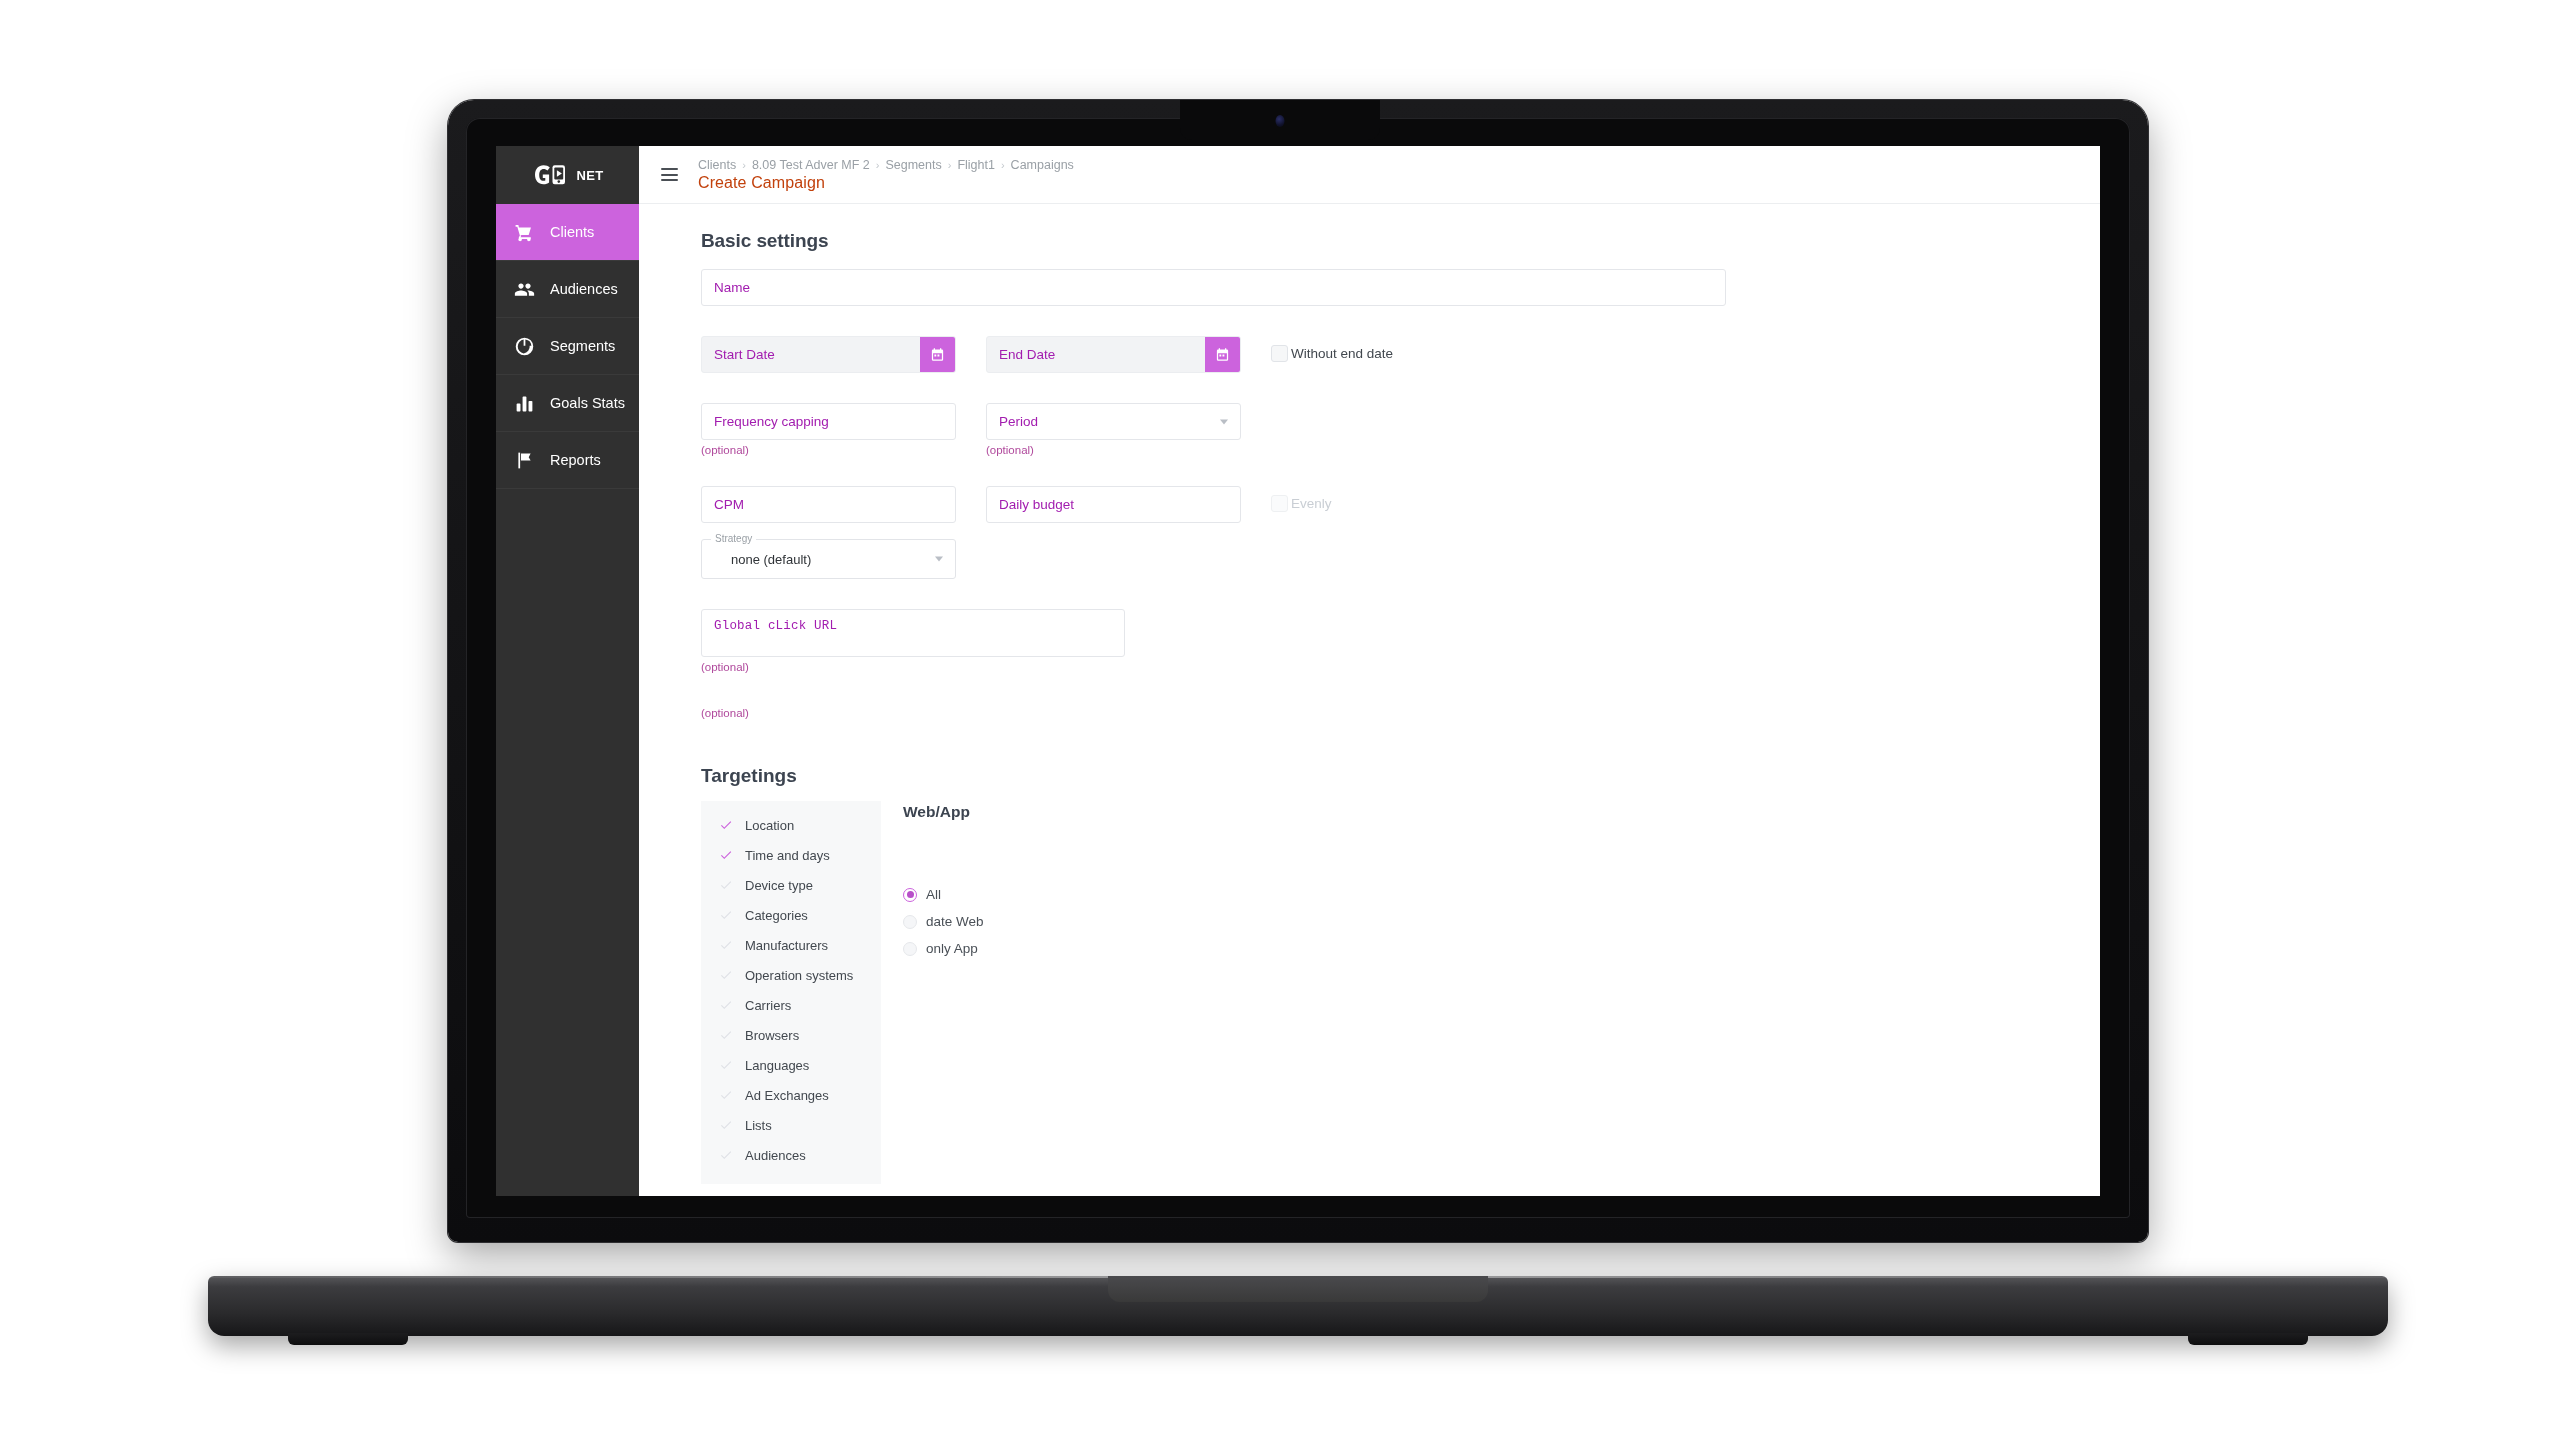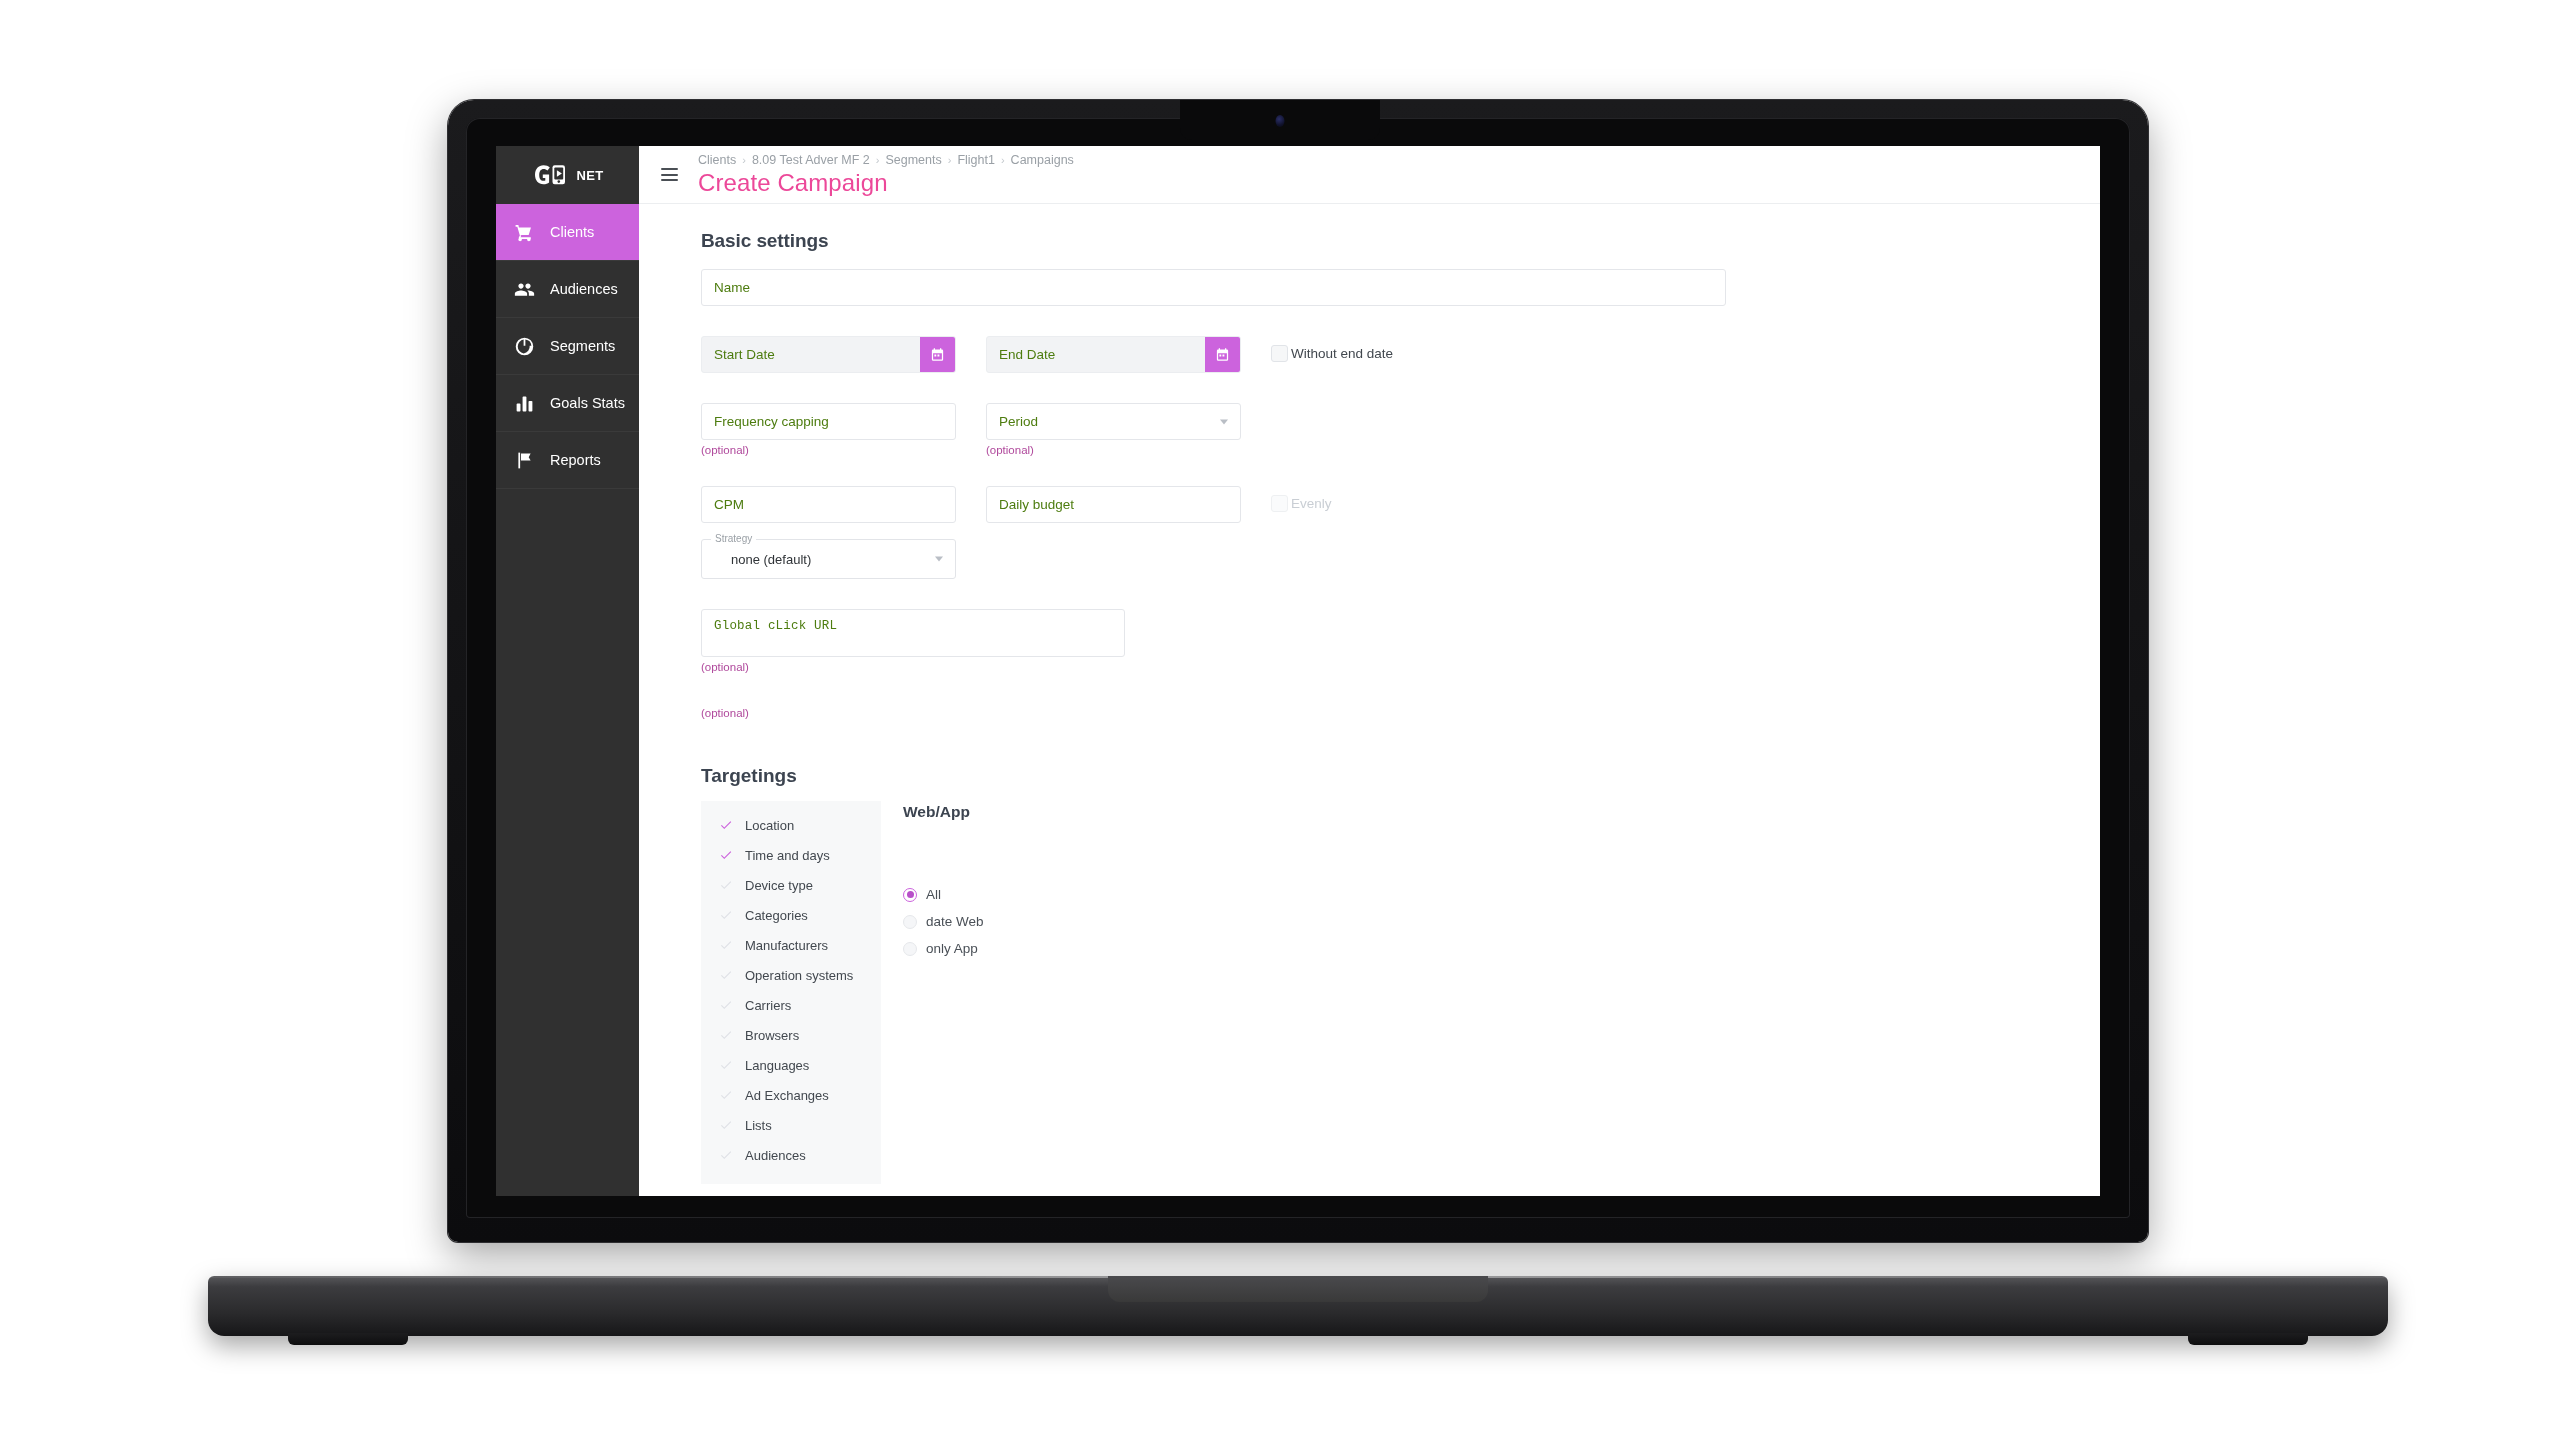--- a/index.html
+++ b/index.html
@@ -129,39 +129,39 @@
     display: flex; align-items: center;
     padding-left: 20px; gap: 18px;
     border-bottom: 1px solid #eceef0;
   }
   .hamburger { display: flex; flex-direction: column; gap: 3.5px; cursor: pointer; padding: 4px 2px; }
   .hamburger span { display: block; width: 17px; height: 2px; background: #4a4f55; border-radius: 1px; }
   .crumb-block { display: flex; flex-direction: column; gap: 2px; }
   .breadcrumb { display: flex; align-items: center; gap: 6px; font-size: 12.5px; color: #9aa0a6; }
   .breadcrumb .sep { color: #c3c8cd; font-size: 11px; }
   .breadcrumb .crumb { cursor: pointer; }
-  .page-title { font-size: 24px; color: #ec4899; font-weight: 400; letter-spacing: .1px; }
+  .page-title { font-size: 16px; color: #c2410c; font-weight: 400; letter-spacing: .1px; }
 
   .content { flex: 1; overflow: hidden; padding: 26px 0 15px 62px; }
 
   .section-title {
     font-size: 19px; font-weight: bold; color: #3c4450;
     margin-bottom: 17px; letter-spacing: -.1px;
   }
 
   
   .row { display: flex; align-items: flex-start; gap: 30px; margin-bottom: 10px; }
   .fld-wrap { position: relative; }
   .fld {
     height: 37px; width: 255px;
     border: 1px solid #e4e6ea; border-radius: 3px;
     background: #ffffff;
     display: flex; align-items: center;
     padding: 0 12px;
-    font-size: 13.5px; color: #4d7c0f;
+    font-size: 13.5px; color: #a21caf;
   }
   .fld.filled { background: #f2f3f5; border-color: #ebedf0; }
   .fld.wide { width: 1025px; }
   .fld.mid { width: 424px; }
   .fld.tall { height: 48px; align-items: flex-start; padding-top: 9px; }
   .fld.mono { font-family: "Liberation Mono", monospace; font-size: 12.5px; letter-spacing: .2px; }
 
   .cal-btn {
     position: absolute; right: 1px; top: 1px;
     width: 35px; height: 35px;

